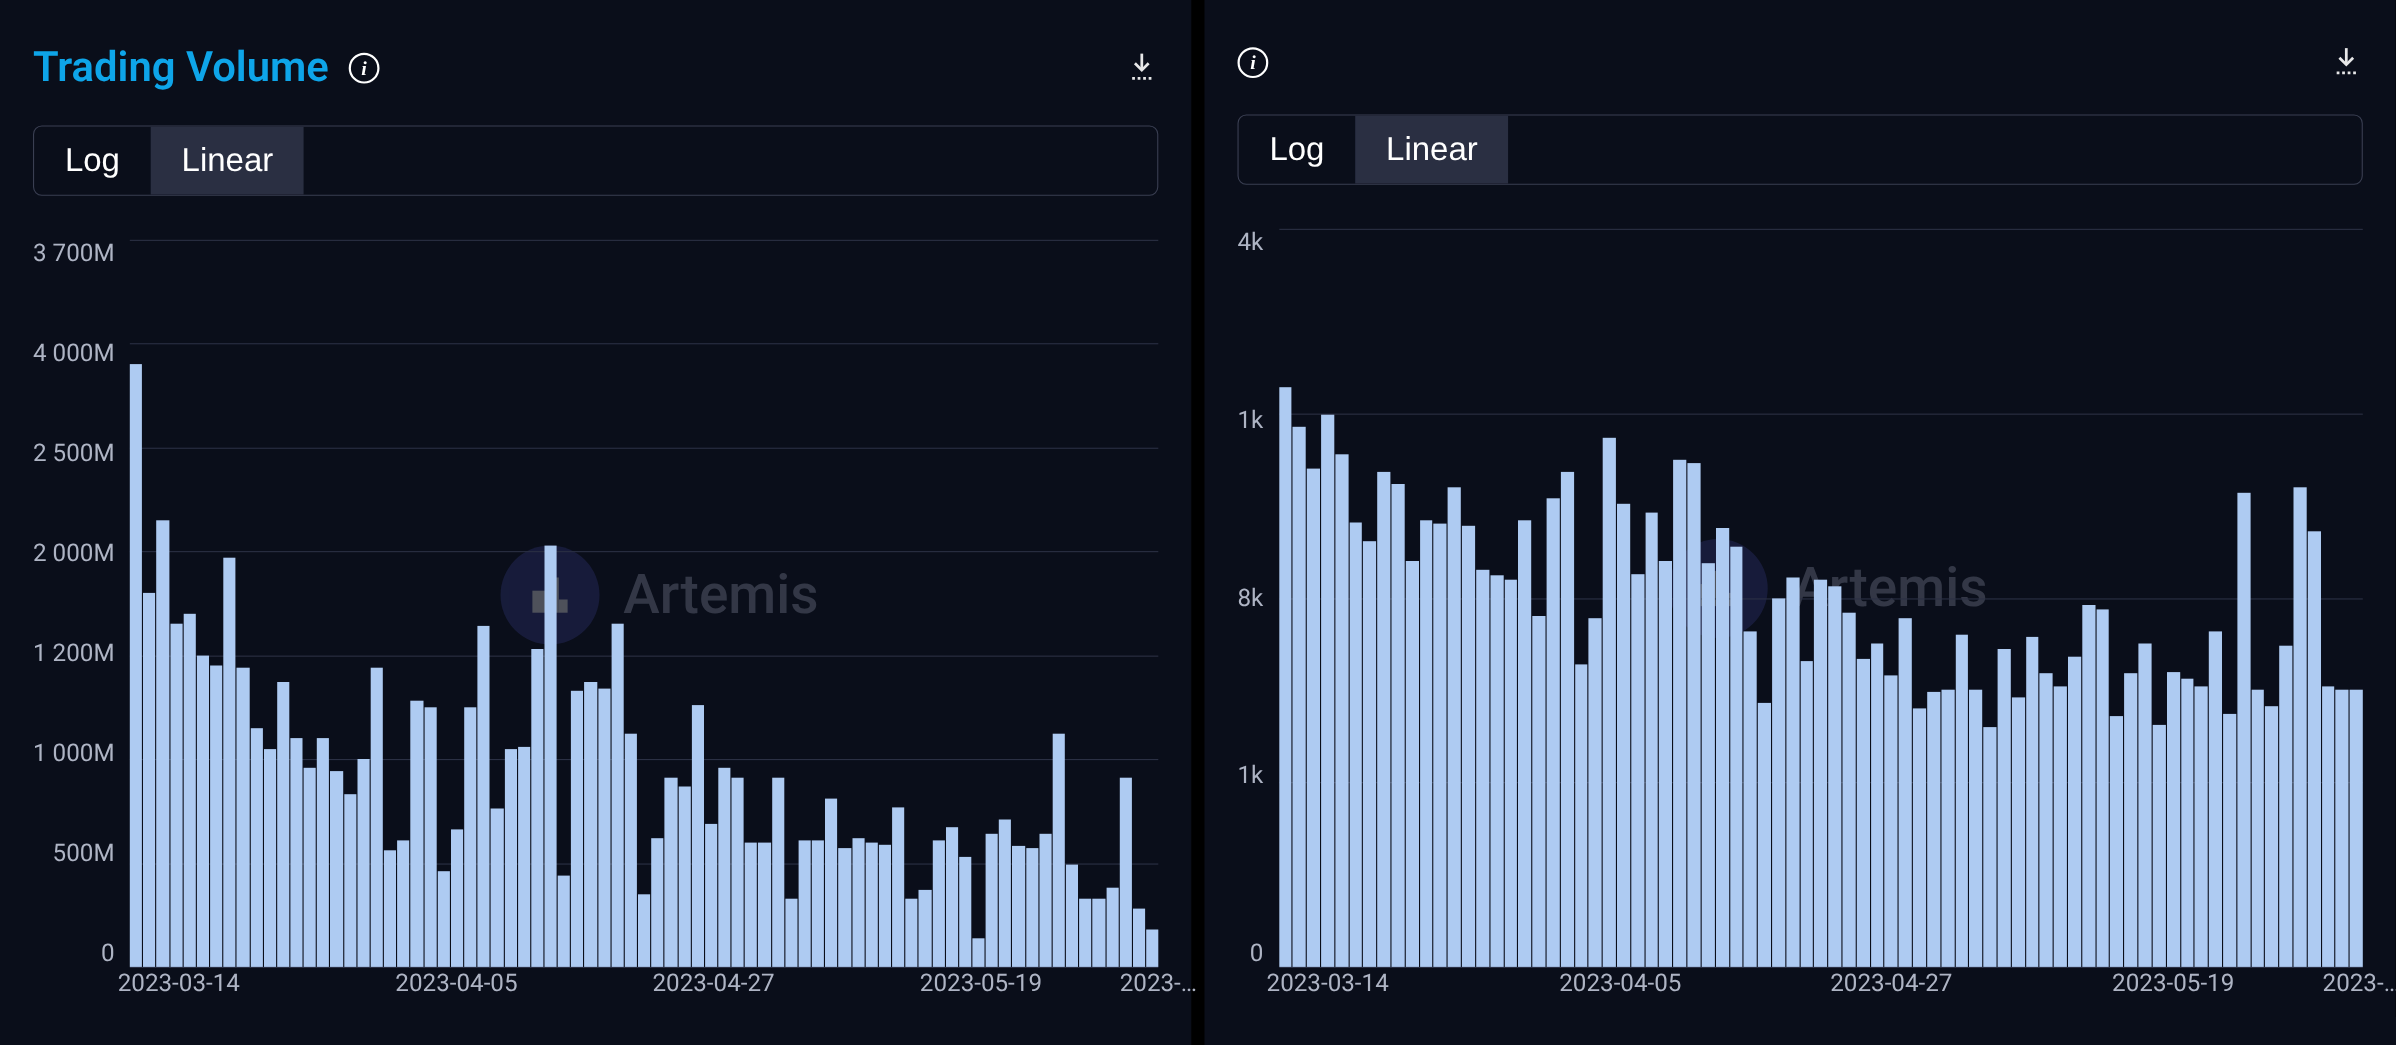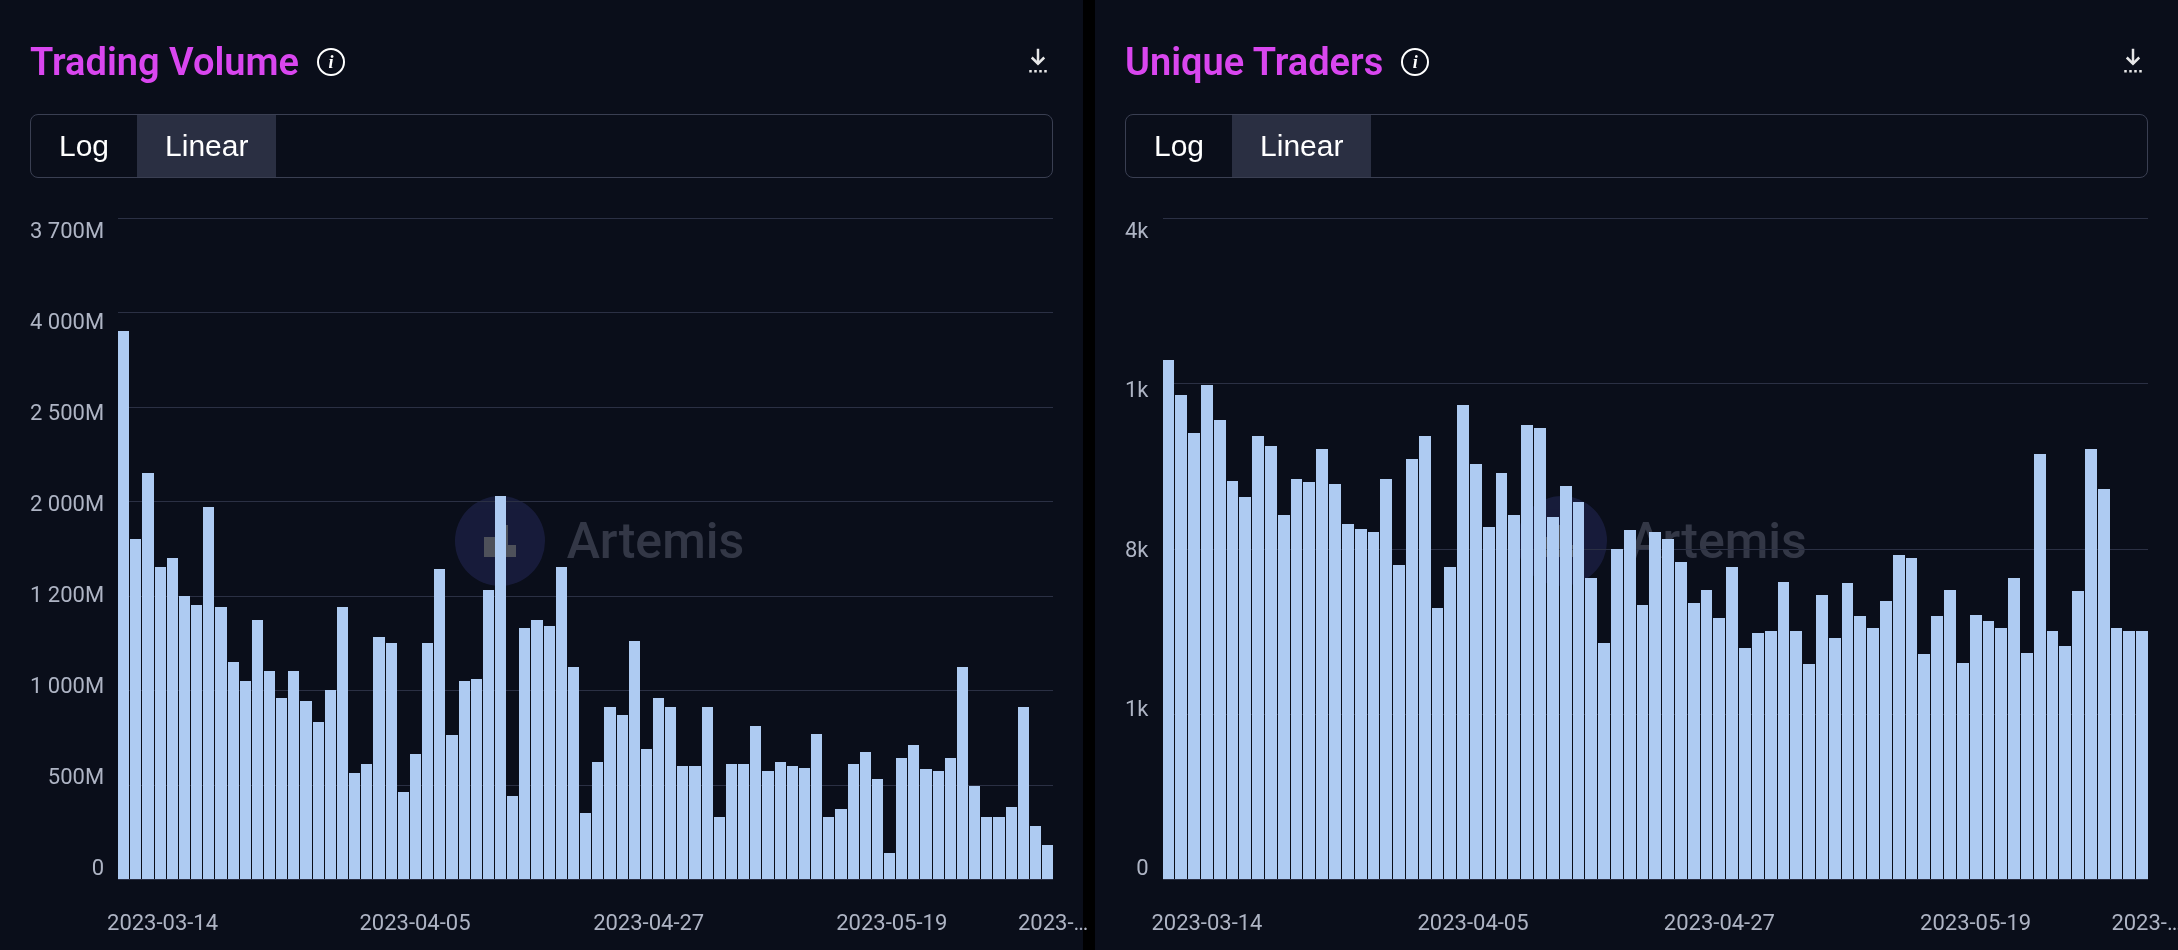--- a/index.html
+++ b/index.html
@@ -25,21 +25,21 @@
     align-items: center;
     justify-content: space-between;
     margin-bottom: 30px;
   }
   .panel-title-group {
     display: flex;
     align-items: center;
     gap: 18px;
   }
   .panel-title {
-    color: #d946ef;
+    color: #0ea5e9;
     font-size: 38px;
     font-weight: 600;
   }
   .info-icon {
     width: 28px;
     height: 28px;
     border: 2px solid #fff;
     border-radius: 50%;
     display: flex;
     align-items: center;
@@ -117,21 +117,21 @@
   .bar {
     flex: 1;
     background: #aecbf2;
     min-width: 0;
   }
   .x-axis {
     height: 50px;
     display: flex;
     color: #aeb4c4;
     font-size: 22px;
-    padding-top: 30px;
+    padding-top: 2px;
     position: relative;
   }
   .x-tick {
     position: absolute;
     transform: translateX(-10%);
     white-space: nowrap;
   }
   .watermark {
     position: absolute;
     top: 42%;
@@ -295,21 +295,20 @@
           <span class="x-tick" style="left: 78%;">2023-05-19</span>
           <span class="x-tick" style="left: 97%;">2023-…</span>
         </div>
     </div>
   </div>
 </div>
 
 <div class="panel">
   <div class="panel-header">
     <div class="panel-title-group">
-      <span class="panel-title">Unique Traders</span>
       <span class="info-icon">i</span>
     </div>
     <span class="download-icon">
       <svg width="30" height="30" viewBox="0 0 24 24" fill="none" stroke="currentColor" stroke-width="2">
         <path d="M12 3v12"></path>
           <path d="m7 10 5 5 5-5"></path>
           <path d="M5 21h14" stroke-dasharray="2 2"></path>
       </svg>
     </span>
   </div>

